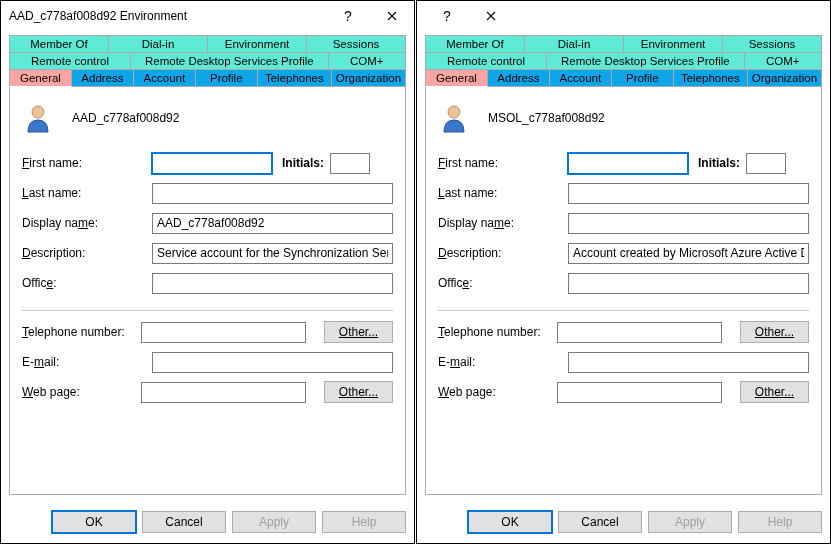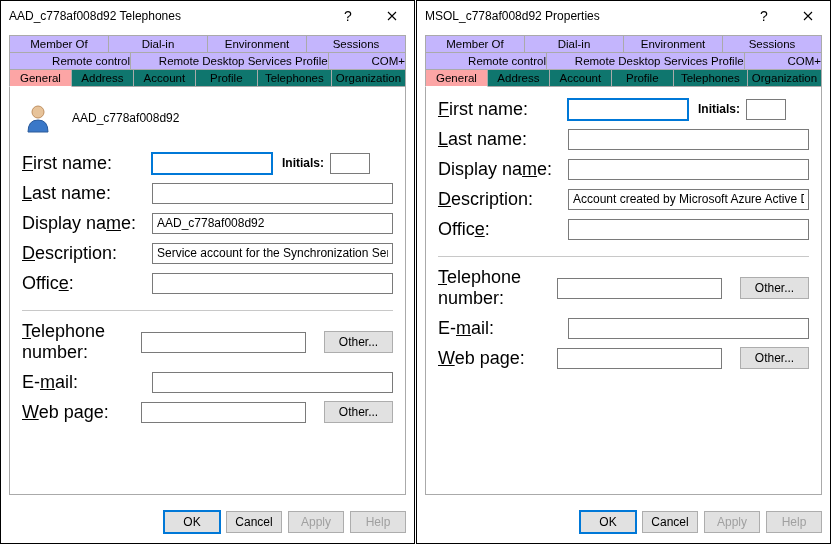--- a/index.html
+++ b/index.html
@@ -46,41 +46,41 @@
     display: flex;
     flex-direction: column;
     padding: 4px 8px 8px 8px;
   }
   .tabs {
     position: relative;
   }
   .tabrow { display: flex; }
   .tab {
     border: 1px solid #aaa;
-    background: #c4b5fd;
+    background: #5eead4;
     font-size: 11.5px;
     padding: 2px 0;
     text-align: center;
     flex: 1;
     cursor: default;
   }
   .tabrow .tab + .tab { border-left: none; }
-  .tabrow2 .tab { border-top: none; text-align: right; }
+  .tabrow2 .tab { border-top: none; }
   .tabrow3 .tab {
     border-top: none;
     position: relative;
   }
   .tab.active {
     background: #fca5a5;
     border-bottom: 1px solid #fff;
     z-index: 2;
     position: relative;
   }
   .tab.inactive-front {
-    background: #0f766e;
+    background: #0ea5e9;
   }
   .tabpane {
     border: 1px solid #aaa;
     border-top: none;
     padding: 12px 12px 6px 12px;
     flex: 1;
     display: flex;
     flex-direction: column;
     margin-top: -1px;
   }
@@ -93,21 +93,21 @@
   }
   .user-icon { width: 32px; height: 32px; }
   .form-row {
     display: flex;
     align-items: center;
     margin-bottom: 8px;
     min-height: 22px;
   }
   .form-label {
     width: 130px;
-    font-size: 18px;
+    font-size: 12px;
   }
   .underline-first { text-decoration: underline; text-decoration-skip-ink: none; }
   .txt {
     border: 1px solid #7a7a7a;
     height: 21px;
     font-size: 12px;
     padding: 1px 4px;
     font-family: inherit;
     background: #fff;
   }
@@ -125,44 +125,44 @@
     font-size: 12px;
     height: 22px;
     border: 1px solid #adadad;
     background: #e1e1e1;
     cursor: default;
     text-align: center;
     display: inline-flex;
     align-items: center;
     justify-content: center;
   }
-  .other-btn { width: 74px; margin-left: 12px; }
+  .other-btn { width: 74px; margin-left: 12px; text-decoration: underline; }
   .gap-right { margin-right: 6px; }
   .bottom-bar {
     display: flex;
     justify-content: flex-end;
     gap: 6px;
     padding: 8px 8px 10px 0;
   }
-  .bottom-btn { width: 56px; }
+  .bottom-btn { width: 84px; }
   .bottom-btn.primary {
     border: 1px solid #0078d7;
     outline: 1px solid #0078d7;
     background: #e1e1e1;
   }
   .bottom-btn.disabled { color: #a0a0a0; }
   .account-name { font-size: 12px; }
   .flex1 { flex: 1; }
 </style>
 </head>
 <body>
 
 <div class="dialog">
   <div class="titlebar">
-    <span class="titlebar-title">AAD_c778af008d92 Telephones</span>
+    <span class="titlebar-title">AAD_c778af008d92 Environment</span>
     <div class="titlebar-btn">
         <span>?</span>
       </div>
     <div class="titlebar-btn">
       <svg width="10" height="10" viewBox="0 0 10 10">
           <path d="M1 1 L9 9 M9 1 L1 9" stroke="#000" stroke-width="1.1"></path>
         </svg>
     </div>
   </div>
   <div class="body">
@@ -243,21 +243,20 @@
   <div class="bottom-bar">
     <button class="bottom-btn primary">OK</button>
     <button class="bottom-btn">Cancel</button>
     <button class="bottom-btn disabled">Apply</button>
     <button class="bottom-btn disabled">Help</button>
   </div>
 </div>
 
 <div class="dialog">
   <div class="titlebar">
-    <span class="titlebar-title">MSOL_c778af008d92 Properties</span>
     <div class="titlebar-btn">
         <span>?</span>
       </div>
     <div class="titlebar-btn">
       <svg width="10" height="10" viewBox="0 0 10 10">
           <path d="M1 1 L9 9 M9 1 L1 9" stroke="#000" stroke-width="1.1"></path>
         </svg>
     </div>
   </div>
   <div class="body">
@@ -276,20 +275,29 @@
       <div class="tabrow tabrow3">
         <div class="tab active">General</div>
         <div class="tab inactive-front">Address</div>
         <div class="tab inactive-front">Account</div>
         <div class="tab inactive-front">Profile</div>
         <div class="tab inactive-front" style="flex:1.2">Telephones</div>
         <div class="tab inactive-front" style="flex:1.2">Organization</div>
       </div>
     </div>
     <div class="tabpane">
+      <div class="iconrow">
+        <span class="user-icon">
+          <svg width="32" height="32" viewBox="0 0 32 32">
+            <circle cx="16" cy="10" r="6" fill="#e7c39a" stroke="#c09060"></circle>
+            <path d="M6 30 Q6 18 16 18 Q26 18 26 30 Z" fill="#3a78c8" stroke="#2a5a9a"></path>
+          </svg>
+        </span>
+        <span class="account-name">MSOL_c778af008d92</span>
+      </div>
 
       <div class="form-row">
         <span class="form-label"><span class="underline-first">F</span><span>irst name:</span></span>
         <input class="txt focused" style="width: 120px;" value="">
         <span class="initials-lbl">Initials:</span>
         <input class="txt initials-txt" value="" style="">
       </div>
       <div class="form-row">
         <span class="form-label"><span class="underline-first">L</span><span>ast name:</span></span>
         <input class="txt grow" value="" style="">

